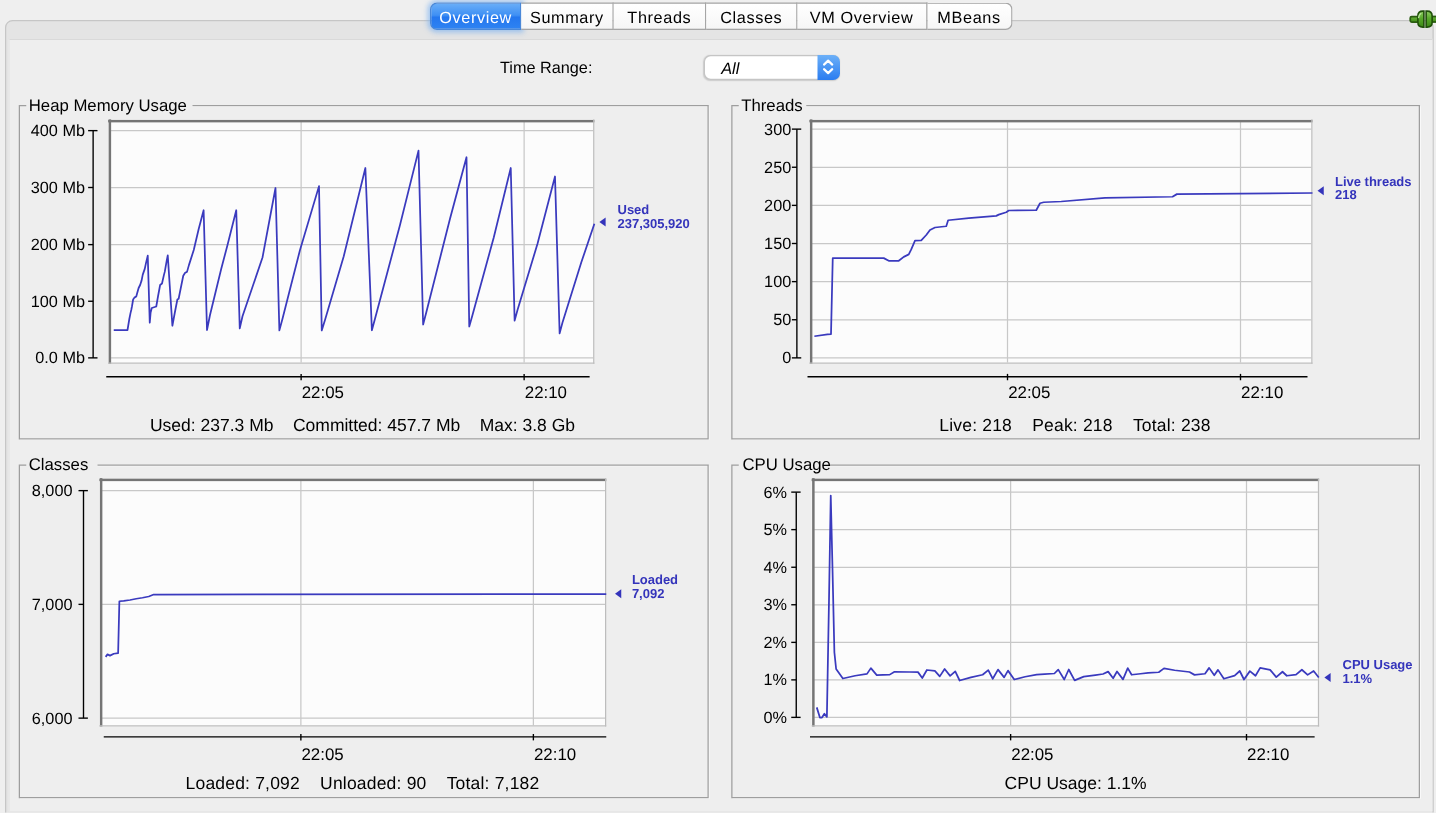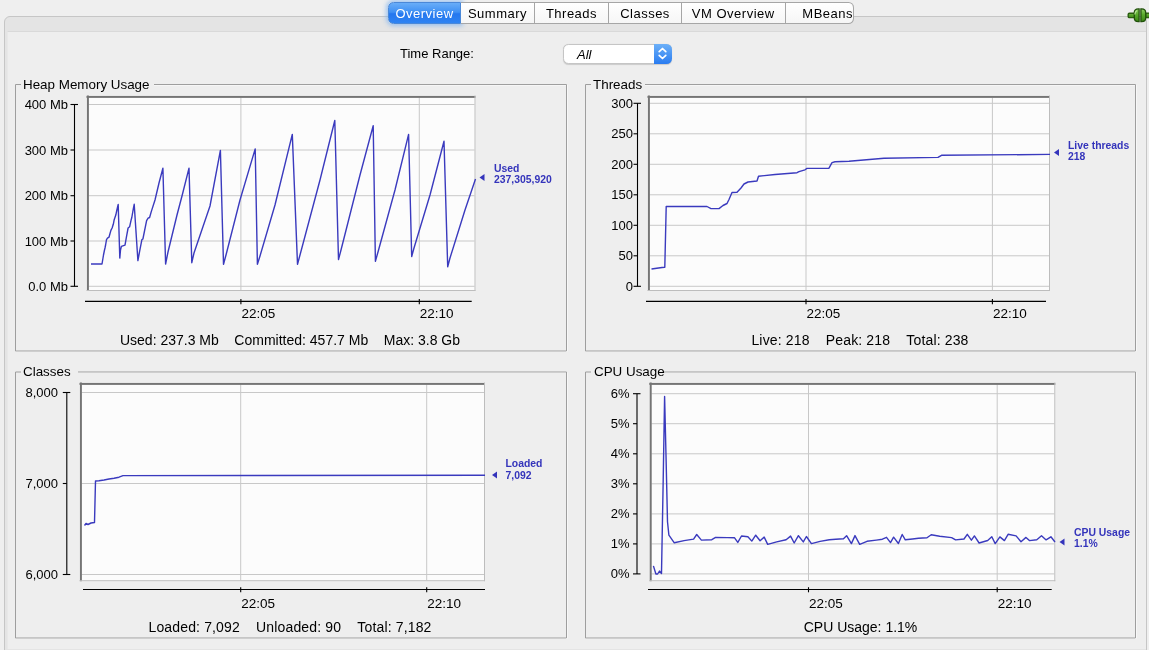--- a/index.html
+++ b/index.html
@@ -6,22 +6,22 @@
 body { background:#efefef; font-family:"Liberation Sans", sans-serif; position:relative; }
 #pane { position:absolute; left:4px; top:16px; width:1143px; height:641px;
   background:#e4e4e4; border:1px solid #c6c6c6; border-radius:6px; }
 #inner { position:absolute; left:7px; top:31px; width:1139px; height:618px;
   background:#eeeeee; border-top:1px solid #d9d9d9; border-left:1px solid #e8e8e8;}
 #tabs { position:absolute; left:344px; top:2px; height:22px; display:flex; z-index:5; }
 .seg { height:22px; line-height:21.5px; text-align:center; font-size:13px; letter-spacing:0.5px; color:#000;
   background:linear-gradient(#ffffff,#f6f6f6); border:1px solid #a6a6a6; border-left:none; }
 .seg.sel { background:linear-gradient(#68adf8 0%, #3f90f4 46%, #2477ef 54%, #2e83f2 100%);
   color:#fff; border:1px solid #4a88d8; border-radius:5.5px 0 0 5.5px;
-  box-shadow:0 0 4px 2px rgba(120,175,240,0.65);margin-left:44px; }
-.seg.last { border-radius:0 5.5px 5.5px 0;text-align:right; }
+  box-shadow:0 0 4px 2px rgba(120,175,240,0.65); }
+.seg.last { border-radius:0 5.5px 5.5px 0; }
 #trlabel { position:absolute; left:400px; top:46px; width:151px; text-align:left;
   font-size:13px; color:#000; }
 #combo { position:absolute; left:563px; top:44px; width:109px; height:20px;
   background:#ffffff; border:1px solid #c5c5c5; border-radius:5.5px;
   box-shadow:0 0.5px 1px rgba(0,0,0,0.15); }
 #comboval { position:absolute; left:13px; top:2px; font-size:13px; color:#000;font-style:italic; }
 #combocap { position:absolute; right:-1px; top:-1px; width:18px; height:20px;
   background:linear-gradient(#6cb0f8, #2a7cf0); border-radius:0 5.5px 5.5px 0; }
 </style></head>
 <body>

